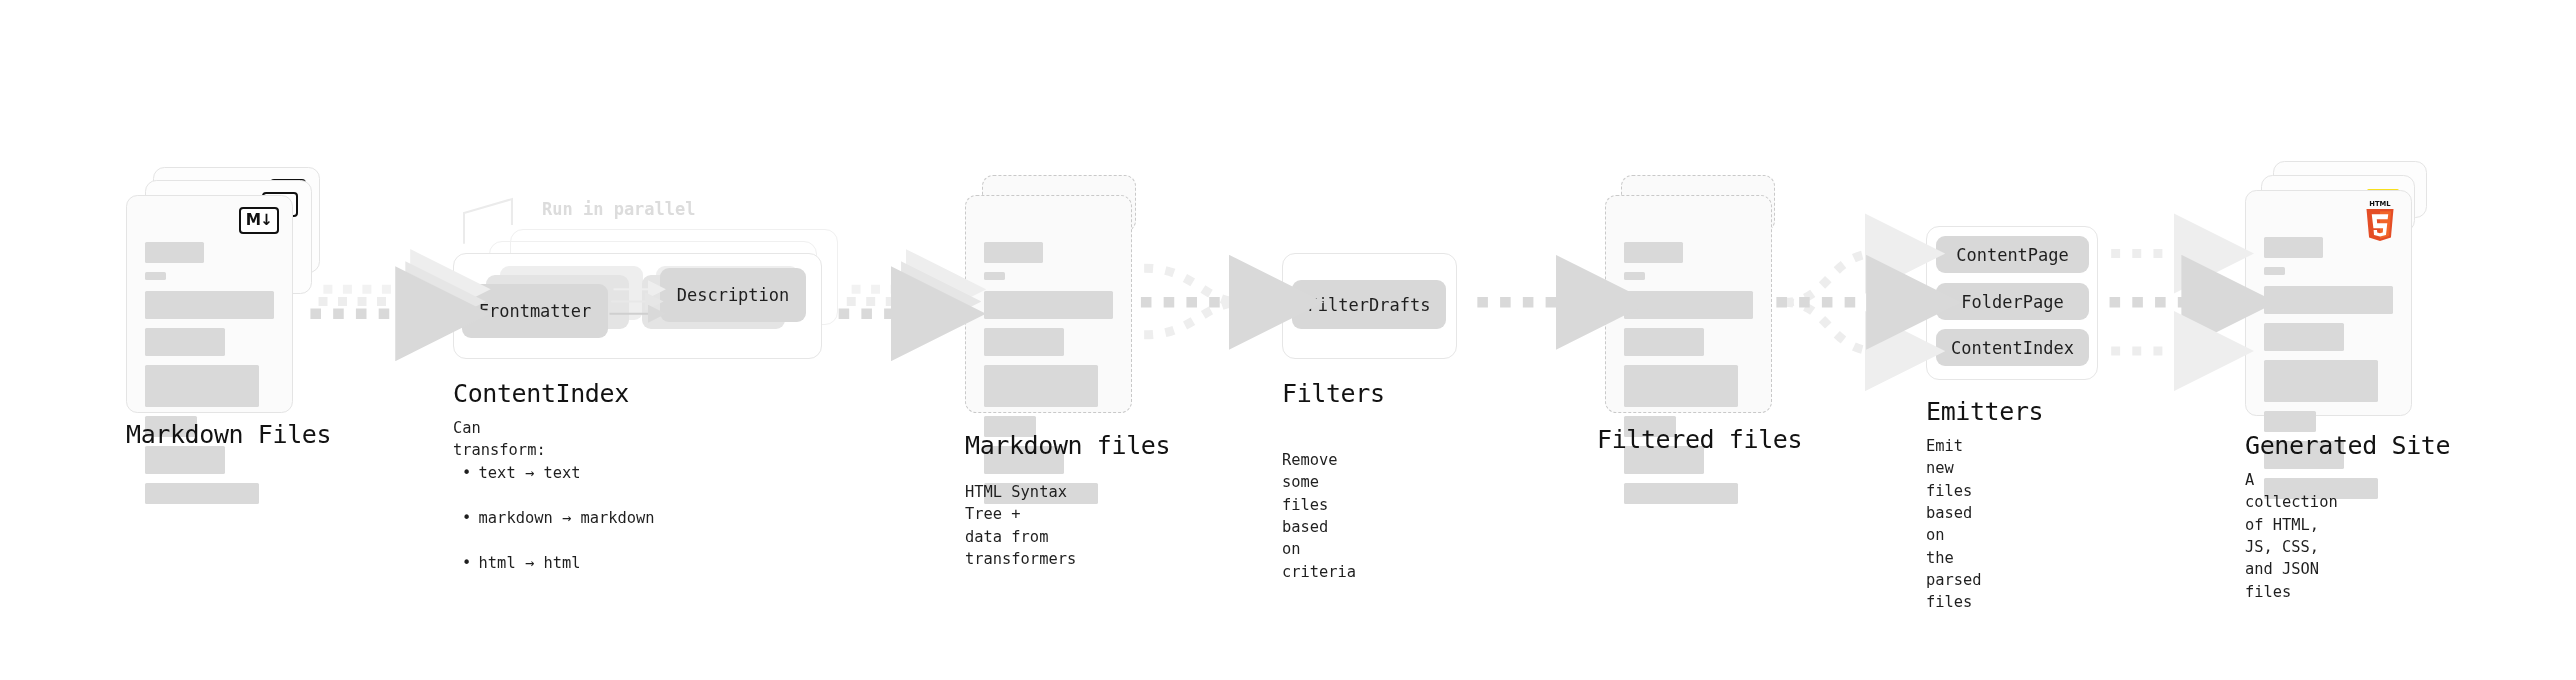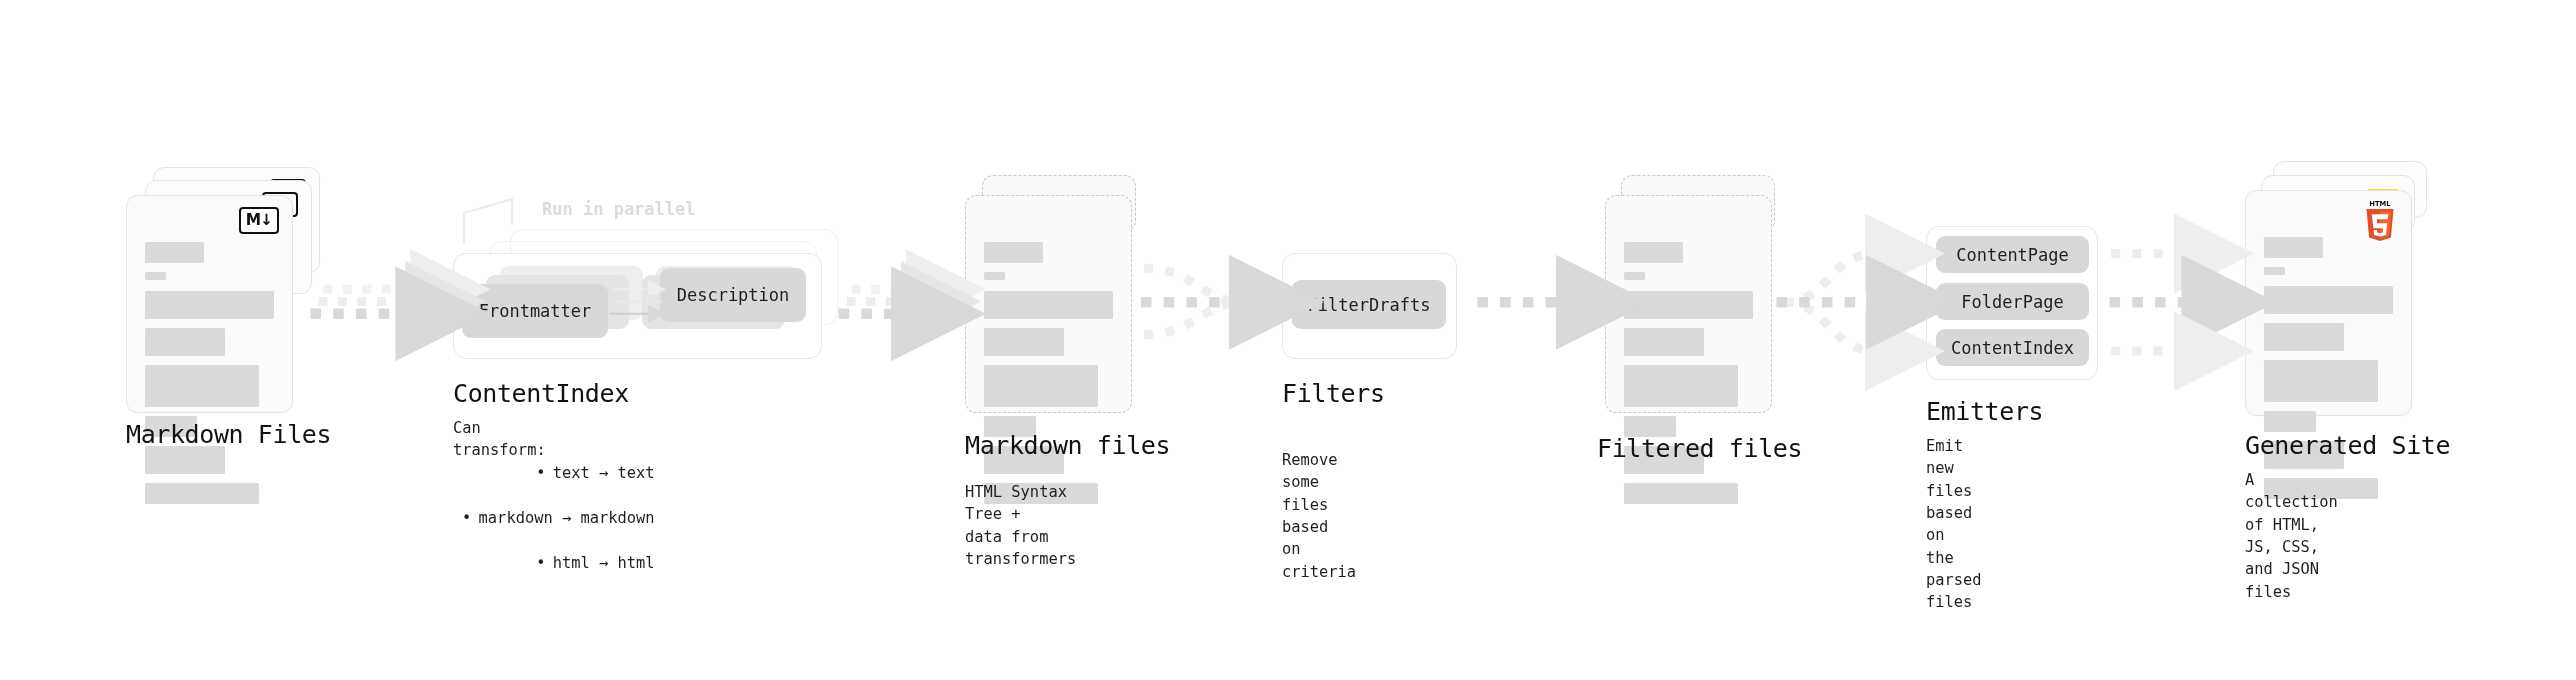--- a/index.html
+++ b/index.html
@@ -65,21 +65,21 @@
     position:absolute;font-size:25px;letter-spacing:-0.4px;
     color:#121212;white-space:nowrap;
   }
   .sub{
     position:absolute;font-size:15.4px;line-height:1.45;color:#1f1f1f;white-space:pre-line;
   }
   .hint{
     position:absolute;font-size:17px;color:#dcdcdc;white-space:nowrap;
   }
   .ul{margin:0;padding:0;list-style:none;}
-  .ul li{white-space:nowrap;text-align:right;}
+  .ul li{white-space:nowrap;}
   .ul li:before{content:"\2022";margin-right:7.3px;}
 
   svg{display:block;overflow:visible;}
   .svglayer{position:absolute;left:0;top:0;width:2576px;height:681px;pointer-events:none;}
 </style>
 </head>
 <body>
 
 <div class="stage">
 
@@ -164,21 +164,21 @@
           <div class="bar" style="width: 46%; height: 21px;"></div>
           <div class="bar" style="width: 16%; height: 8.1px; margin-bottom: 11.4px;"></div>
           <div class="bar" style="width: 100%; height: 28px;"></div>
           <div class="bar" style="width: 62%; height: 28px;"></div>
           <div class="bar" style="width: 88%; height: 42px;"></div>
           <div class="bar" style="width: 40%; height: 21px;"></div>
           <div class="bar" style="width: 62%; height: 28px;"></div>
           <div class="bar" style="width: 88%; height: 21px;"></div>
         </div>
     </div>
-    <div class="title" style="left:1597px;top:434px;">Filtered files</div>
+    <div class="title" style="left:1597px;top:425px;">Filtered files</div>
   </div>
 
   <div class="node">
     <div class="gbox" style="left:1926px;top:226px;width:172px;height:154px;"></div>
     <div class="chip" style="left:1936px;top:236px;width:153px;height:37px;">ContentPage</div>
     <div class="chip" style="left:1936px;top:283px;width:153px;height:37px;">FolderPage</div>
     <div class="chip" style="left:1936px;top:329px;width:153px;height:37px;">ContentIndex</div>
     <div class="title" style="left:1926px;top:397px;">Emitters</div>
     <div class="sub" style="left:1926px;top:435px;">Emit new files based on
 the parsed files</div>

